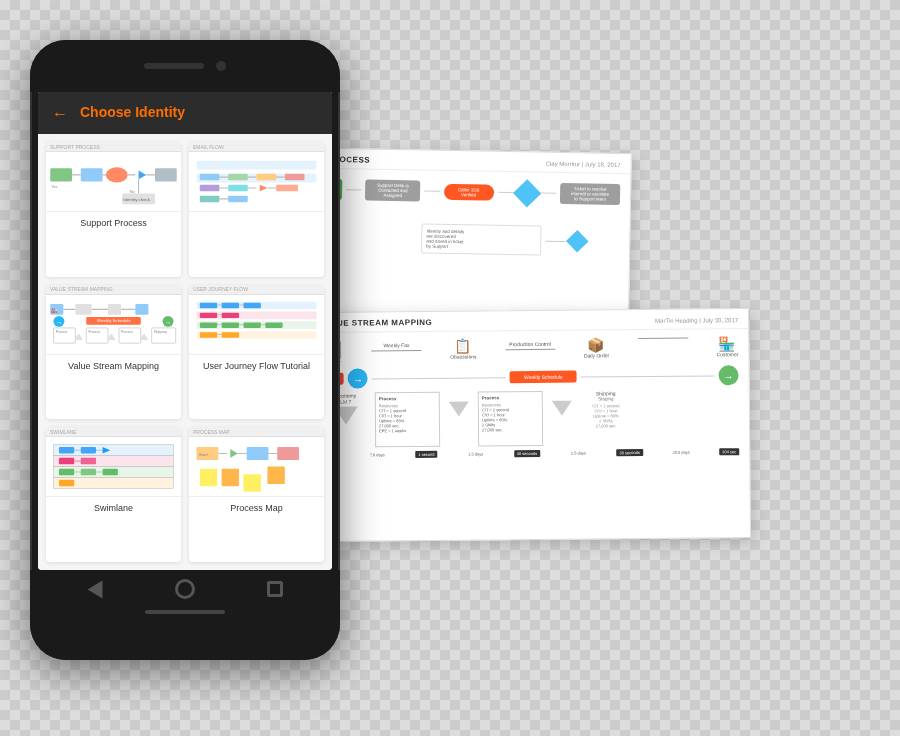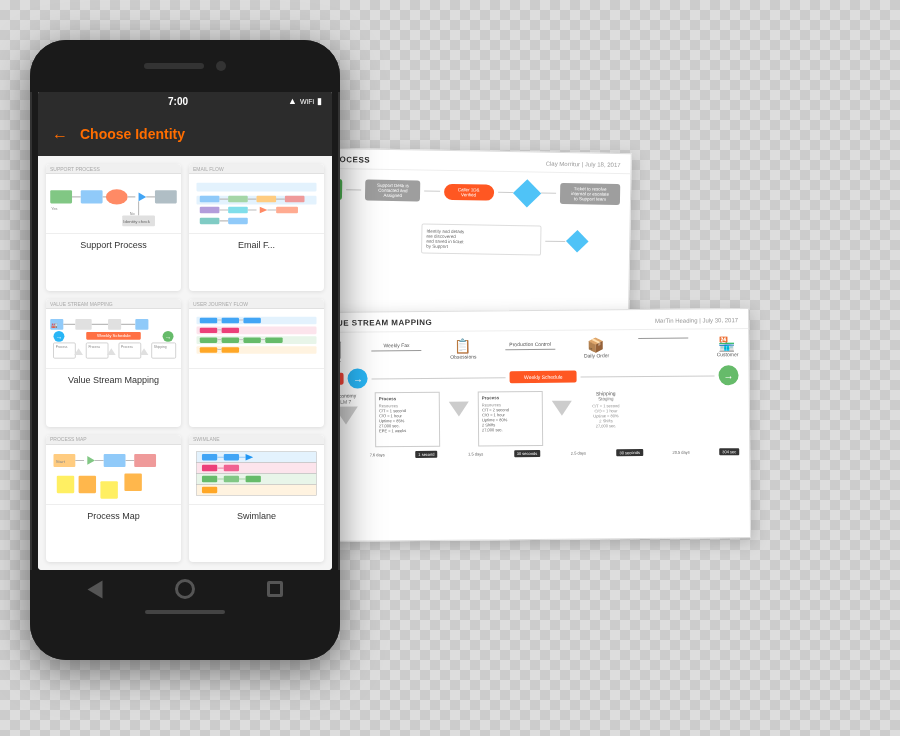--- a/index.html
+++ b/index.html
@@ -511,29 +511,20 @@
 <div class="phone-wrapper">
   <div class="phone-outer">
 
     <div class="phone-top-bar">
       <div class="phone-speaker"></div>
       <div class="phone-camera"></div>
     </div>
 
     <div class="phone-screen">
 
-      <div class="status-bar">
-        <div style="width:20px;"></div>
-        <div class="status-time">7:00</div>
-        <div class="status-icons">
-          <span class="status-icon">▲</span>
-          <span class="status-icon" style="font-size:7px;">WiFi</span>
-          <span class="status-icon">▮</span>
-        </div>
-      </div>
 
       <div class="app-toolbar">
         <span class="toolbar-back">←</span>
         <span class="toolbar-title">Choose Identity</span>
       </div>
 
       <div class="template-grid">
 
         <div class="template-card">
           <div class="template-thumb">
@@ -586,21 +577,20 @@
               <line x1="52" y1="33" x2="60" y2="33" stroke="#bbb" stroke-width="1"></line>
               <polygon points="63,30 70,33 63,36" fill="#FF8A65"></polygon>
               <line x1="70" y1="33" x2="78" y2="33" stroke="#bbb" stroke-width="1"></line>
               <rect x="78" y="30" width="20" height="6" rx="1" fill="#FFAB91"></rect>
 
               <rect x="8" y="40" width="18" height="6" rx="1" fill="#80CBC4"></rect>
               <line x1="26" y1="43" x2="34" y2="43" stroke="#bbb" stroke-width="1"></line>
               <rect x="34" y="40" width="18" height="6" rx="1" fill="#90CAF9"></rect>
             </svg>
           </div>
-          <div class="template-name">Email F...</div>
         </div>
 
         <div class="template-card">
           <div class="template-thumb">
             <div class="thumb-label-strip">
               <span class="thumb-label-text">VALUE STREAM MAPPING</span>
             </div>
             <svg width="100%" height="60" viewBox="0 0 120 55" style="margin-top:8px;">
 
               <rect x="2" y="10" width="12" height="10" rx="1" fill="#90CAF9"></rect>
@@ -664,20 +654,55 @@
 
               <line x1="24" y1="11" x2="28" y2="11" stroke="#bbb" stroke-width="0.8"></line>
               <line x1="44" y1="11" x2="48" y2="11" stroke="#bbb" stroke-width="0.8"></line>
               <line x1="24" y1="20" x2="28" y2="20" stroke="#bbb" stroke-width="0.8"></line>
               <line x1="24" y1="29" x2="28" y2="29" stroke="#bbb" stroke-width="0.8"></line>
               <line x1="44" y1="29" x2="48" y2="29" stroke="#bbb" stroke-width="0.8"></line>
               <line x1="64" y1="29" x2="68" y2="29" stroke="#bbb" stroke-width="0.8"></line>
               <line x1="24" y1="38" x2="28" y2="38" stroke="#bbb" stroke-width="0.8"></line>
             </svg>
           </div>
+          <div class="template-name">User Journey Flow Tutorial</div>
+        </div>
+
+        <div class="template-card">
+          <div class="template-thumb">
+            <div class="thumb-label-strip">
+              <span class="thumb-label-text">SWIMLANE</span>
+            </div>
+            <svg width="100%" height="60" viewBox="0 0 120 55" style="margin-top:8px;">
+
+              <rect x="5" y="8" width="110" height="10" rx="0" fill="#E3F2FD" stroke="#bbb" stroke-width="0.5"></rect>
+              <rect x="5" y="18" width="110" height="10" rx="0" fill="#FCE4EC" stroke="#bbb" stroke-width="0.5"></rect>
+              <rect x="5" y="28" width="110" height="10" rx="0" fill="#E8F5E9" stroke="#bbb" stroke-width="0.5"></rect>
+              <rect x="5" y="38" width="110" height="10" rx="0" fill="#FFF3E0" stroke="#bbb" stroke-width="0.5"></rect>
+
+              <rect x="10" y="10" width="14" height="6" rx="1" fill="#42A5F5"></rect>
+              <line x1="24" y1="13" x2="30" y2="13" stroke="#90CAF9" stroke-width="1"></line>
+              <rect x="30" y="10" width="14" height="6" rx="1" fill="#42A5F5"></rect>
+              <line x1="44" y1="13" x2="50" y2="13" stroke="#90CAF9" stroke-width="1"></line>
+              <polygon points="50,10 57,13 50,16" fill="#2196F3"></polygon>
+
+              <rect x="10" y="20" width="14" height="6" rx="1" fill="#EC407A"></rect>
+              <line x1="24" y1="23" x2="30" y2="23" stroke="#F48FB1" stroke-width="1"></line>
+              <rect x="30" y="20" width="14" height="6" rx="1" fill="#F06292"></rect>
+
+              <rect x="10" y="30" width="14" height="6" rx="1" fill="#66BB6A"></rect>
+              <line x1="24" y1="33" x2="30" y2="33" stroke="#A5D6A7" stroke-width="1"></line>
+              <rect x="30" y="30" width="14" height="6" rx="1" fill="#81C784"></rect>
+              <line x1="44" y1="33" x2="50" y2="33" stroke="#A5D6A7" stroke-width="1"></line>
+              <rect x="50" y="30" width="14" height="6" rx="1" fill="#66BB6A"></rect>
+
+              <rect x="10" y="40" width="14" height="6" rx="1" fill="#FFA726"></rect>
+            </svg>
+          </div>
+          <div class="template-name">Swimlane</div>
         </div>
 
         <div class="template-card">
           <div class="template-thumb">
             <div class="thumb-label-strip">
               <span class="thumb-label-text">PROCESS MAP</span>
             </div>
             <svg width="100%" height="60" viewBox="0 0 120 55" style="margin-top:8px;">
               <rect x="5" y="10" width="20" height="12" rx="1" fill="#FFCC80"></rect>
               <text x="7" y="18" font-size="4" fill="#888">Start</text>
@@ -690,54 +715,20 @@
 
               <rect x="8" y="30" width="16" height="16" rx="1" fill="#FFEB3B" opacity="0.8"></rect>
               <rect x="28" y="30" width="16" height="16" rx="1" fill="#FF9800" opacity="0.7"></rect>
               <rect x="48" y="35" width="16" height="16" rx="1" fill="#FFEB3B" opacity="0.8"></rect>
               <rect x="70" y="28" width="16" height="16" rx="1" fill="#FF9800" opacity="0.7"></rect>
             </svg>
           </div>
           <div class="template-name">Process Map</div>
         </div>
 
-        <div class="template-card">
-          <div class="template-thumb">
-            <div class="thumb-label-strip">
-              <span class="thumb-label-text">SWIMLANE</span>
-            </div>
-            <svg width="100%" height="60" viewBox="0 0 120 55" style="margin-top:8px;">
-
-              <rect x="5" y="8" width="110" height="10" rx="0" fill="#E3F2FD" stroke="#bbb" stroke-width="0.5"></rect>
-              <rect x="5" y="18" width="110" height="10" rx="0" fill="#FCE4EC" stroke="#bbb" stroke-width="0.5"></rect>
-              <rect x="5" y="28" width="110" height="10" rx="0" fill="#E8F5E9" stroke="#bbb" stroke-width="0.5"></rect>
-              <rect x="5" y="38" width="110" height="10" rx="0" fill="#FFF3E0" stroke="#bbb" stroke-width="0.5"></rect>
-
-              <rect x="10" y="10" width="14" height="6" rx="1" fill="#42A5F5"></rect>
-              <line x1="24" y1="13" x2="30" y2="13" stroke="#90CAF9" stroke-width="1"></line>
-              <rect x="30" y="10" width="14" height="6" rx="1" fill="#42A5F5"></rect>
-              <line x1="44" y1="13" x2="50" y2="13" stroke="#90CAF9" stroke-width="1"></line>
-              <polygon points="50,10 57,13 50,16" fill="#2196F3"></polygon>
-
-              <rect x="10" y="20" width="14" height="6" rx="1" fill="#EC407A"></rect>
-              <line x1="24" y1="23" x2="30" y2="23" stroke="#F48FB1" stroke-width="1"></line>
-              <rect x="30" y="20" width="14" height="6" rx="1" fill="#F06292"></rect>
-
-              <rect x="10" y="30" width="14" height="6" rx="1" fill="#66BB6A"></rect>
-              <line x1="24" y1="33" x2="30" y2="33" stroke="#A5D6A7" stroke-width="1"></line>
-              <rect x="30" y="30" width="14" height="6" rx="1" fill="#81C784"></rect>
-              <line x1="44" y1="33" x2="50" y2="33" stroke="#A5D6A7" stroke-width="1"></line>
-              <rect x="50" y="30" width="14" height="6" rx="1" fill="#66BB6A"></rect>
-
-              <rect x="10" y="40" width="14" height="6" rx="1" fill="#FFA726"></rect>
-            </svg>
-          </div>
-          <div class="template-name">Swimlane</div>
-        </div>
-
       </div>
     </div>
 
     <div class="phone-bottom">
       <div class="nav-bar">
         <div class="nav-btn">
           <div class="nav-triangle" style="transform:rotate(90deg);"></div>
         </div>
         <div class="nav-btn">
           <div class="nav-circle"></div>

